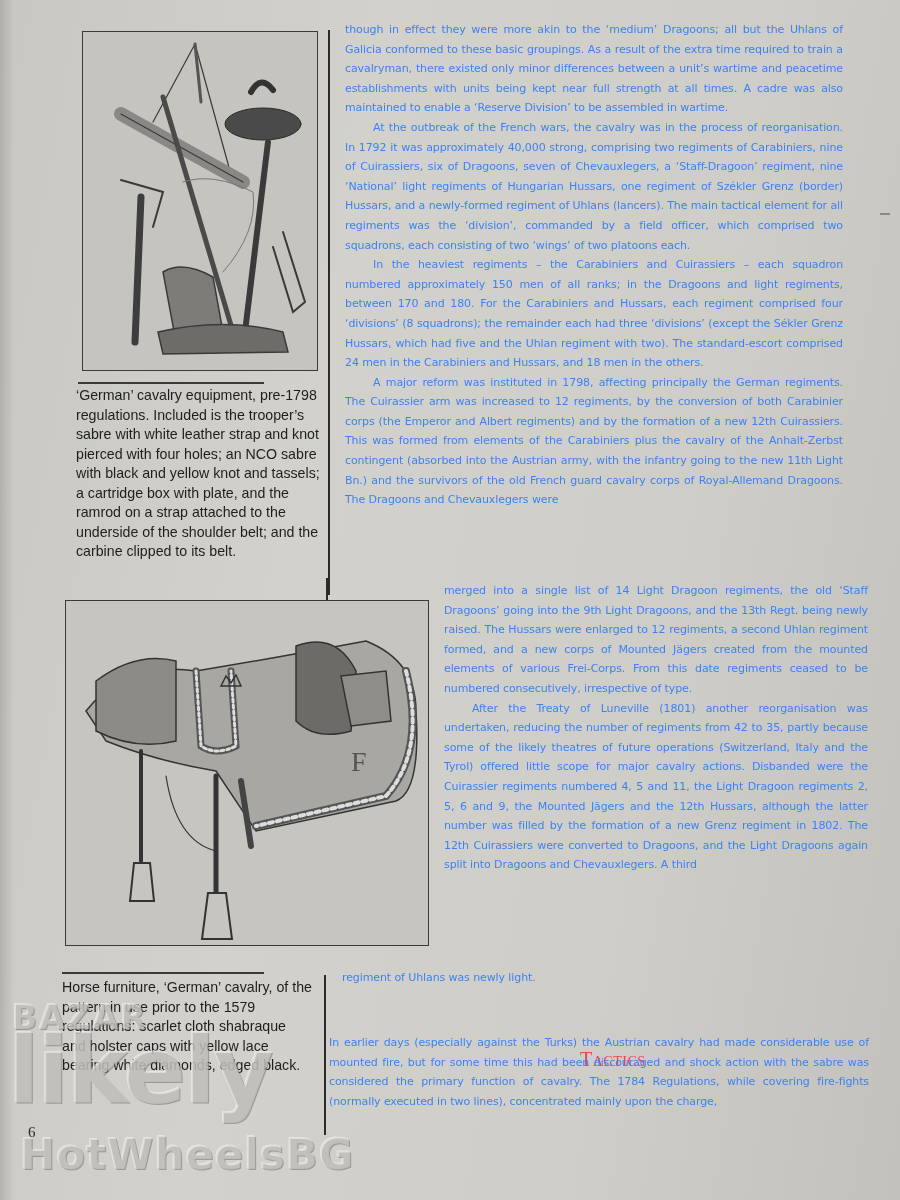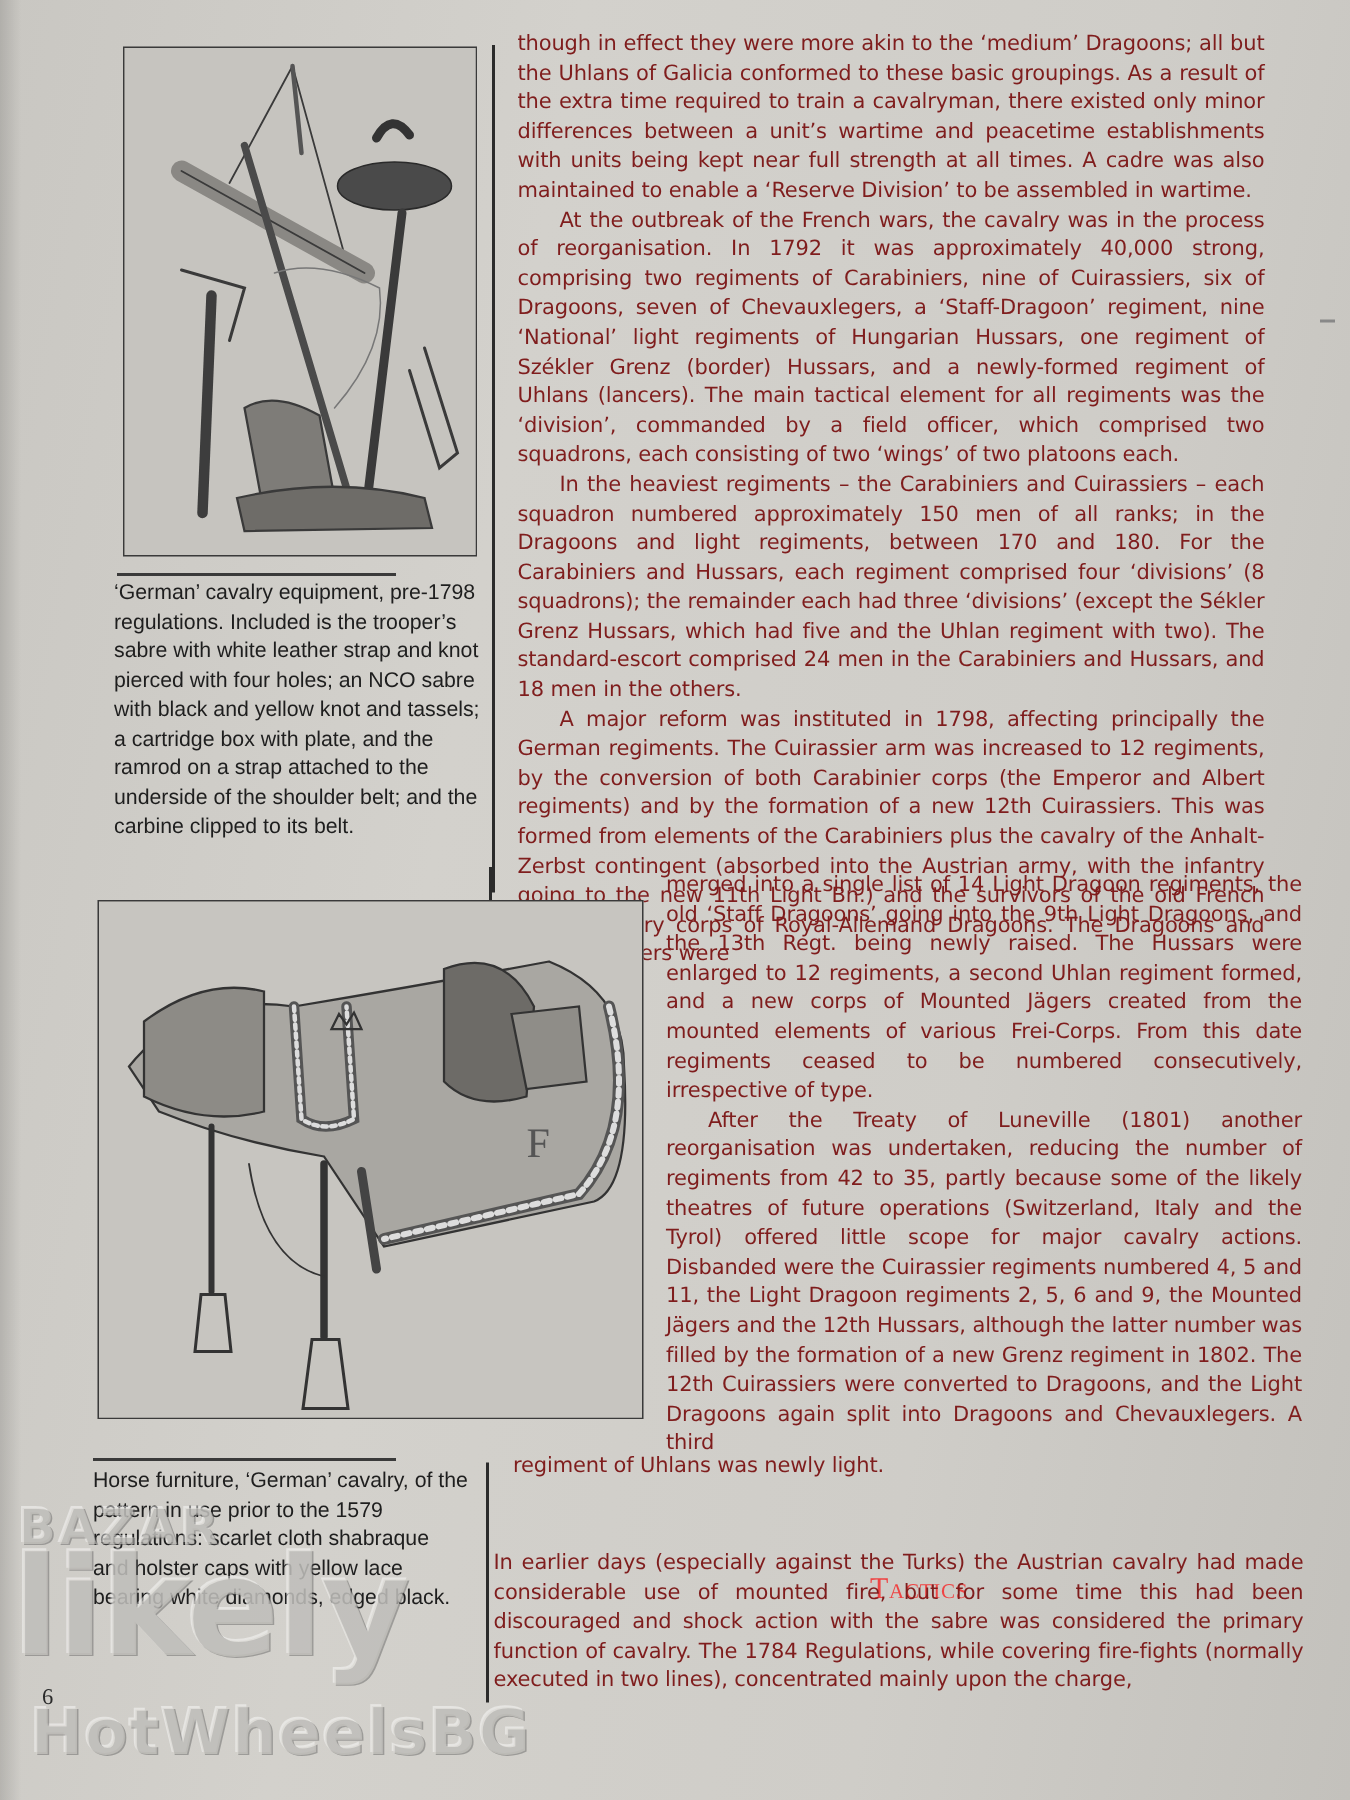--- a/index.html
+++ b/index.html
@@ -26,21 +26,21 @@
       position: absolute; height: 1.5px; background: #3a3a3a;
     }
     .caption {
       position: absolute;
       font-family: Liberation Sans, sans-serif;
       font-size: 14.2px; line-height: 19.5px; color: #1e1e1e;
     }
     .body-text {
       position: absolute;
       font-family: "DejaVu Sans", sans-serif;
-      font-size: 14px; line-height: 19.6px; color: #7f1d1d;
+      font-size: 11px; line-height: 19.6px; color: #3b82f6;
       text-align: justify;
       letter-spacing: -0.1px;
     }
     .body-text p { text-indent: 0; }
     .body-text p.indent { text-indent: 28px; }
     .heading {
       position: absolute;
       font-family: Liberation Serif, serif;
       font-size: 20px; letter-spacing: 0.5px; color: #ef4444;
       font-variant: small-caps;

